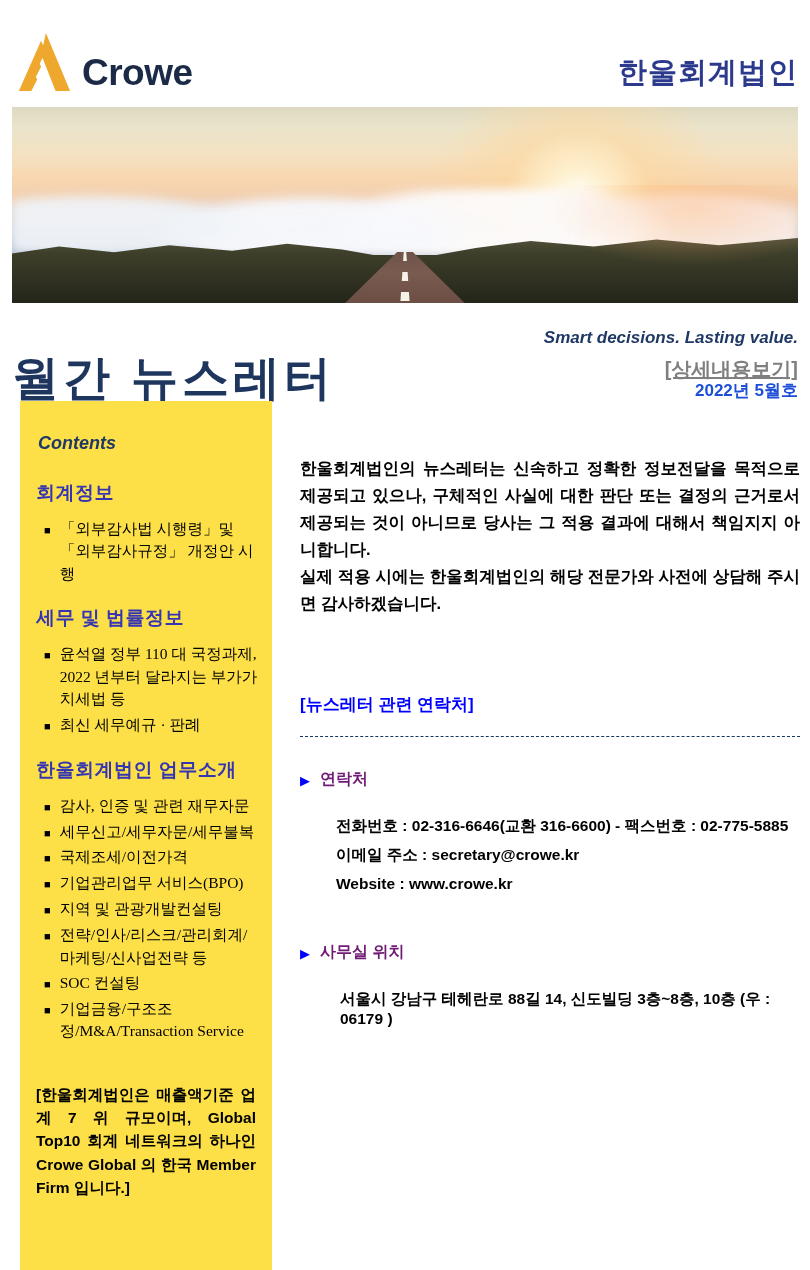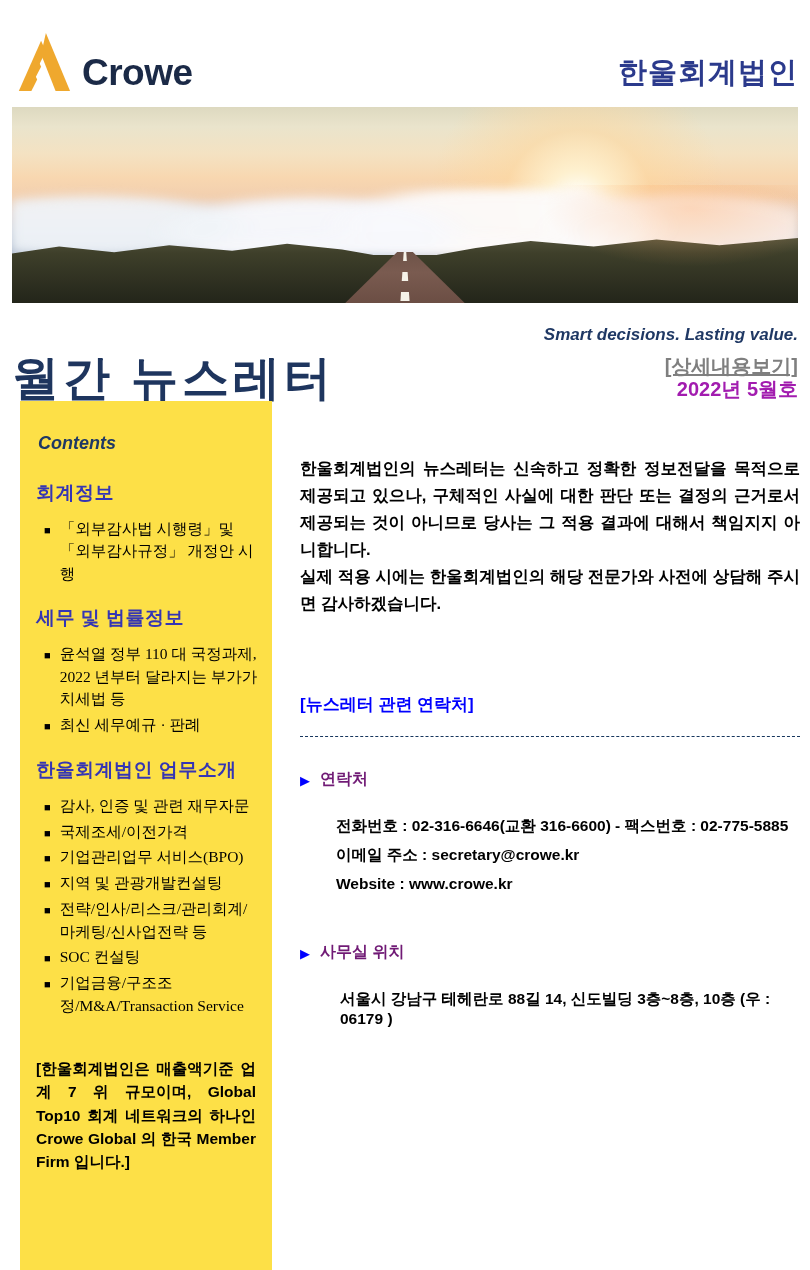--- a/index.html
+++ b/index.html
@@ -49,21 +49,21 @@
     background:radial-gradient(ellipse 60% 70% at 70% 20%, rgba(255,170,100,.35), transparent 70%); }
 
   
   .masthead { display:flex; justify-content:space-between; align-items:flex-end;
               padding:30px 12px 0 12px; height:98px;gap:24px; }
   .page-title { font-size:47px; font-weight:bold; color:#1E355E; letter-spacing:4px; line-height:1; }
   .mast-right { text-align:right; line-height:1.2; }
   .tagline { font-size:17px; font-weight:bold; font-style:italic; color:#1F3864; margin-bottom:10px; }
   .detail-link { font-size:20px; font-weight:bold; color:#7F7F7F; line-height:1.15; }
   .detail-link .inner { text-decoration:underline; cursor:pointer; }
-  .issue { font-size:20px; font-weight:bold; color:#a21caf; line-height:1.15; }
+  .issue { font-size:17px; font-weight:bold; color:#1d4ed8; line-height:1.15; }
 
   
   .body-row { display:flex; align-items:stretch; padding:0 10px 0 20px; height:870px; }
 
   .sidebar { width:252px; background:#fde047; padding:28px 14px 14px 16px; }
   .contents-label { font-size:18px; font-weight:bold; font-style:italic; color:#1F3864; margin:4px 0 26px 2px; }
   .side-heading { font-size:19px; font-weight:bold; color:#3535B4; margin:20px 0 12px 0; letter-spacing:0.5px; }
   .side-list { list-style:none; }
   .side-list li { display:flex; gap:9px; font-size:15.5px; color:#000; line-height:1.45;
                   margin-bottom:3px; padding-left:8px;font-family:Liberation Serif, serif; }
@@ -142,20 +142,24 @@
     </ul>
 
     <div class="side-heading">한울회계법인 업무소개</div>
     <ul class="side-list">
       <li>
           <span class="bullet"></span>
           <span>감사, 인증 및 관련 재무자문</span>
         </li>
       <li>
           <span class="bullet"></span>
+          <span>세무신고/세무자문/세무불복</span>
+        </li>
+      <li>
+          <span class="bullet"></span>
           <span>국제조세/이전가격</span>
         </li>
       <li>
           <span class="bullet"></span>
           <span>기업관리업무 서비스(BPO)</span>
         </li>
       <li>
           <span class="bullet"></span>
           <span>지역 및 관광개발컨설팅</span>
         </li>

